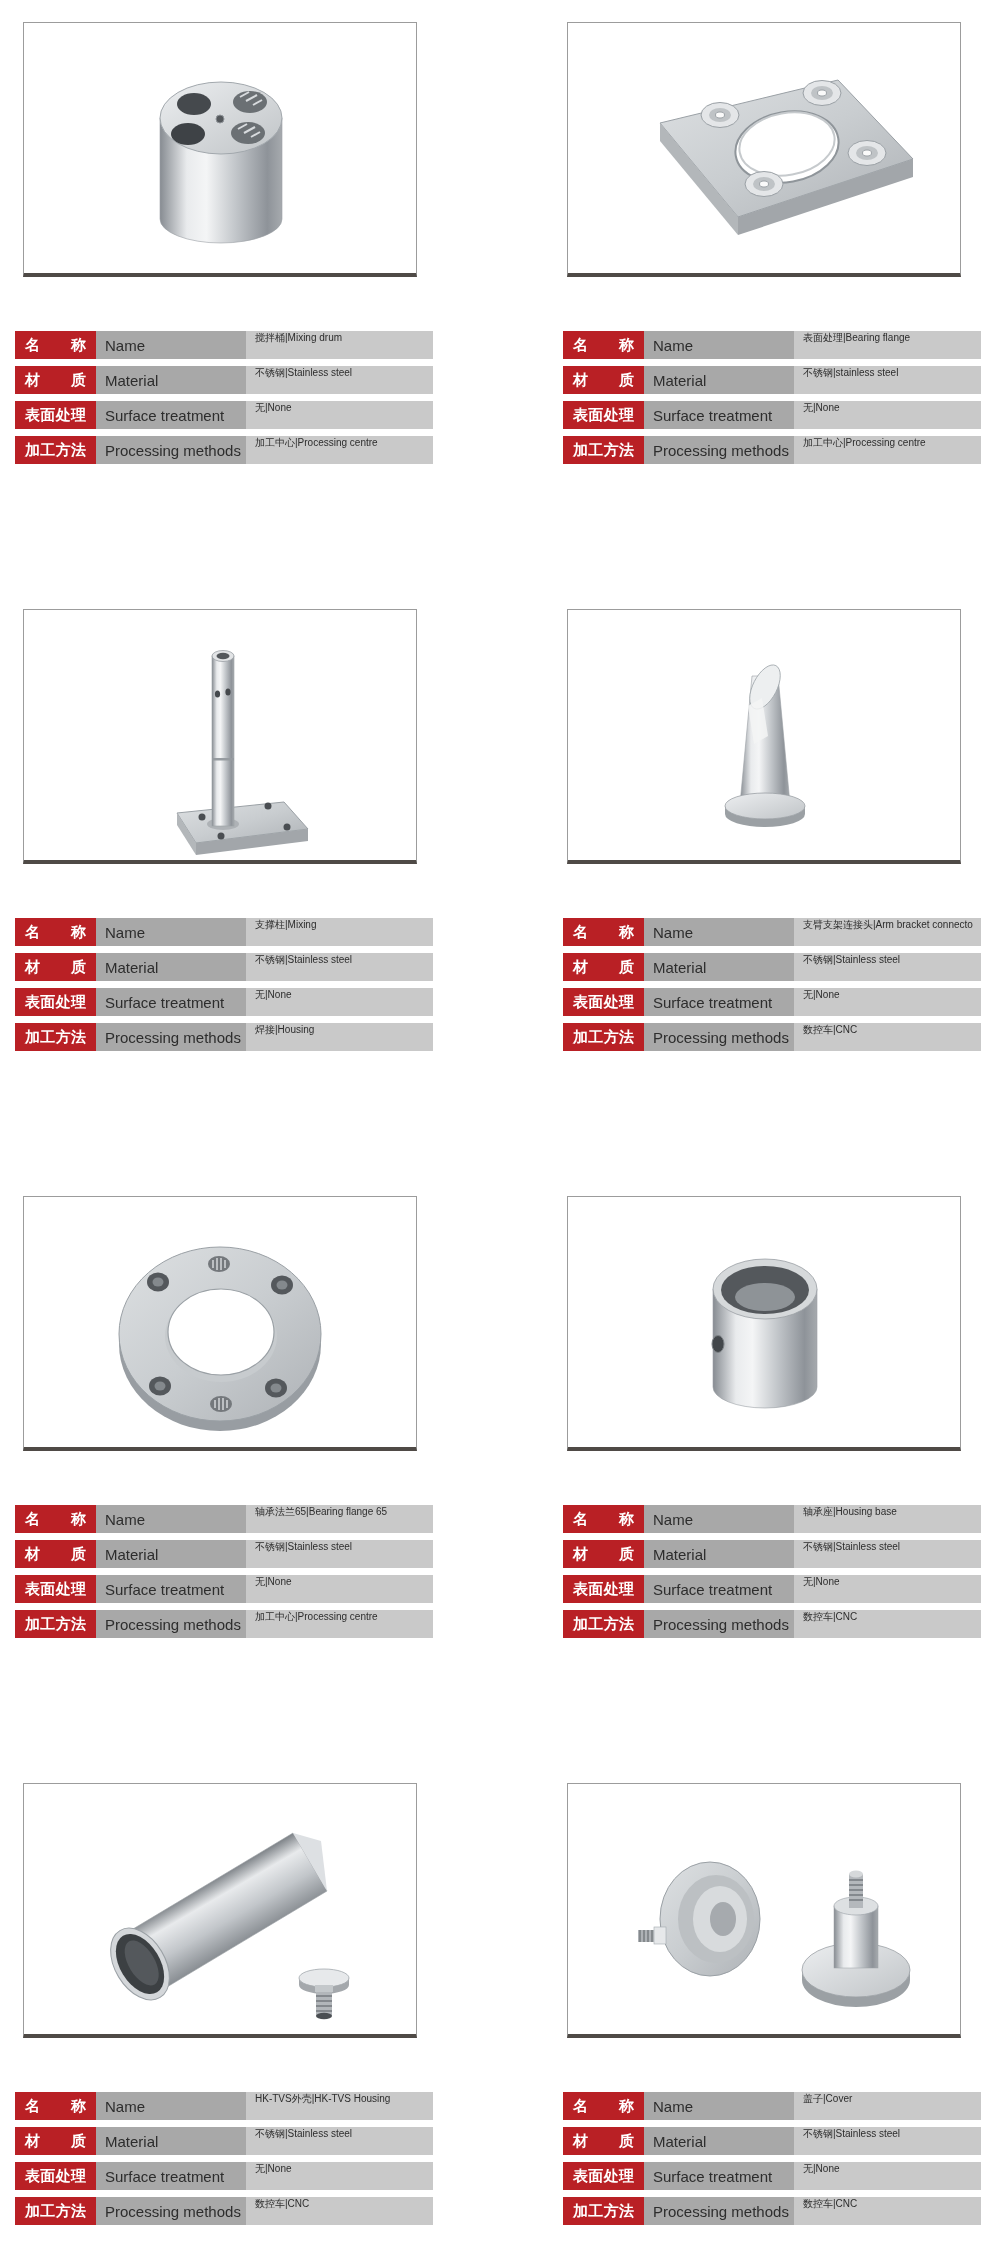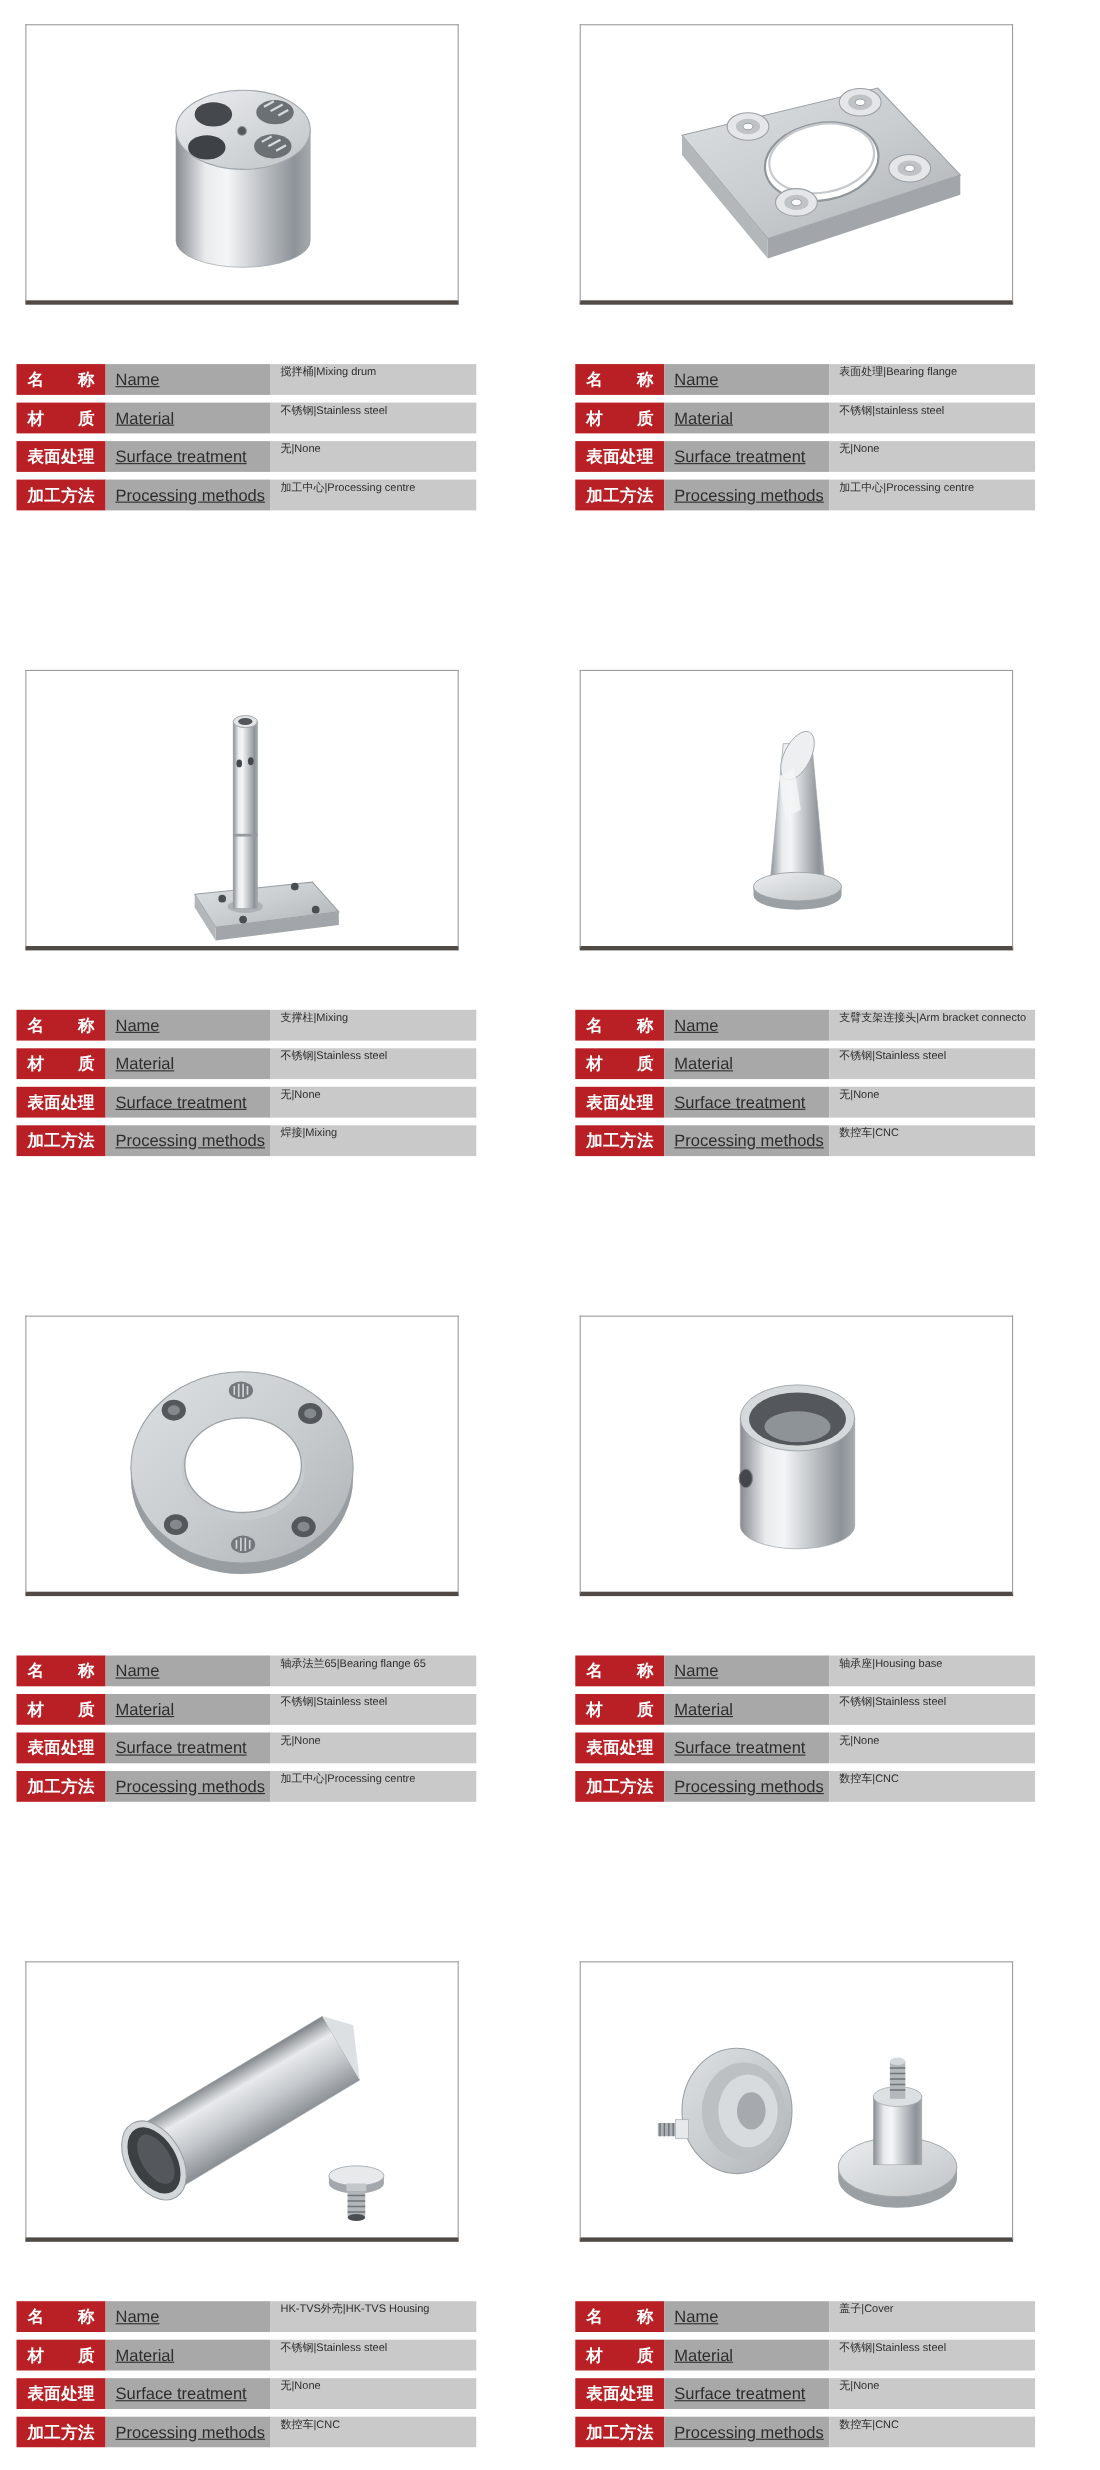--- a/index.html
+++ b/index.html
@@ -1,33 +1,33 @@
 <!DOCTYPE html>
 <html><head>
 <meta charset="utf-8">
 <style>
   html,body{margin:0;padding:0;background:#ffffff;}
   body{width:1000px;font-family:"Liberation Sans","DejaVu Sans",sans-serif;color:#2d2d2d;}
   .page{padding:22px 0 0 15px;}
-  .grid-row{display:flex;margin-bottom:145px;}
+  .grid-row{display:flex;margin-bottom:145px;gap:40px;}
   .grid-row:last-child{margin-bottom:0;}
   .cell{width:418px;}
   .cell.right{margin-left:90px;}
   .photo-box{width:392px;height:250px;border:1px solid #9c9c9c;border-bottom:4px solid #4f4a46;
              margin-left:8px;background:#ffffff;display:flex;align-items:center;justify-content:center;overflow:hidden;}
   .cell.right .photo-box{margin-left:4px;}
   .photo-box svg{display:block;}
   .spec-table{margin-top:54px;width:418px;}
   .tr{display:flex;height:28px;margin-bottom:7px;}
   .tr:last-child{margin-bottom:0;}
   .c-zh{width:61px;padding:0 10px;background:#b92025;color:#ffffff;font-weight:700;font-size:15px;
         display:flex;align-items:center;}
   .c-zh span{display:block;width:100%;text-align:justify;text-align-last:justify;}
   .c-en{width:141px;padding-left:9px;background:#a8a8a8;font-size:15px;display:flex;align-items:center;
-        white-space:nowrap;overflow:hidden;text-decoration:underline;}
+        white-space:nowrap;overflow:hidden;}
   .c-val{flex:1;padding-left:9px;background:#c9c9c9;font-size:10px;display:flex;align-items:flex-start;
          white-space:nowrap;overflow:hidden;}
 </style>
 </head>
 <body>
 
 <svg width="0" height="0" style="position:absolute" aria-hidden="true">
   <defs>
     <linearGradient id="mg" x1="0" y1="0" x2="1" y2="0">
       <stop offset="0" stop-color="#878c92"></stop>
@@ -250,21 +250,21 @@
             </div>
         </div>
         <div class="tr">
           <div class="c-zh">
               <span>加工方法</span>
             </div>
           <div class="c-en">
               <span>Processing methods</span>
             </div>
           <div class="c-val">
-              <span>焊接|Mixing</span>
+              <span>焊接|Housing</span>
             </div>
         </div>
       </div>
     </div>
 
     <div class="cell right">
       <div class="photo-box">
         <svg viewBox="0 0 392 250" width="392" height="250" aria-label="arm-bracket-connector-photo">
           <path d="M184,66 L172,194 L222,194 L210,66 Z" fill="url(#mg)" stroke="#9aa0a5" stroke-width="0.6"></path>
           <ellipse cx="197" cy="77" rx="12" ry="24" transform="rotate(27 197 77)" fill="#edeff0" stroke="#a2a8ad" stroke-width="0.8"></ellipse>

